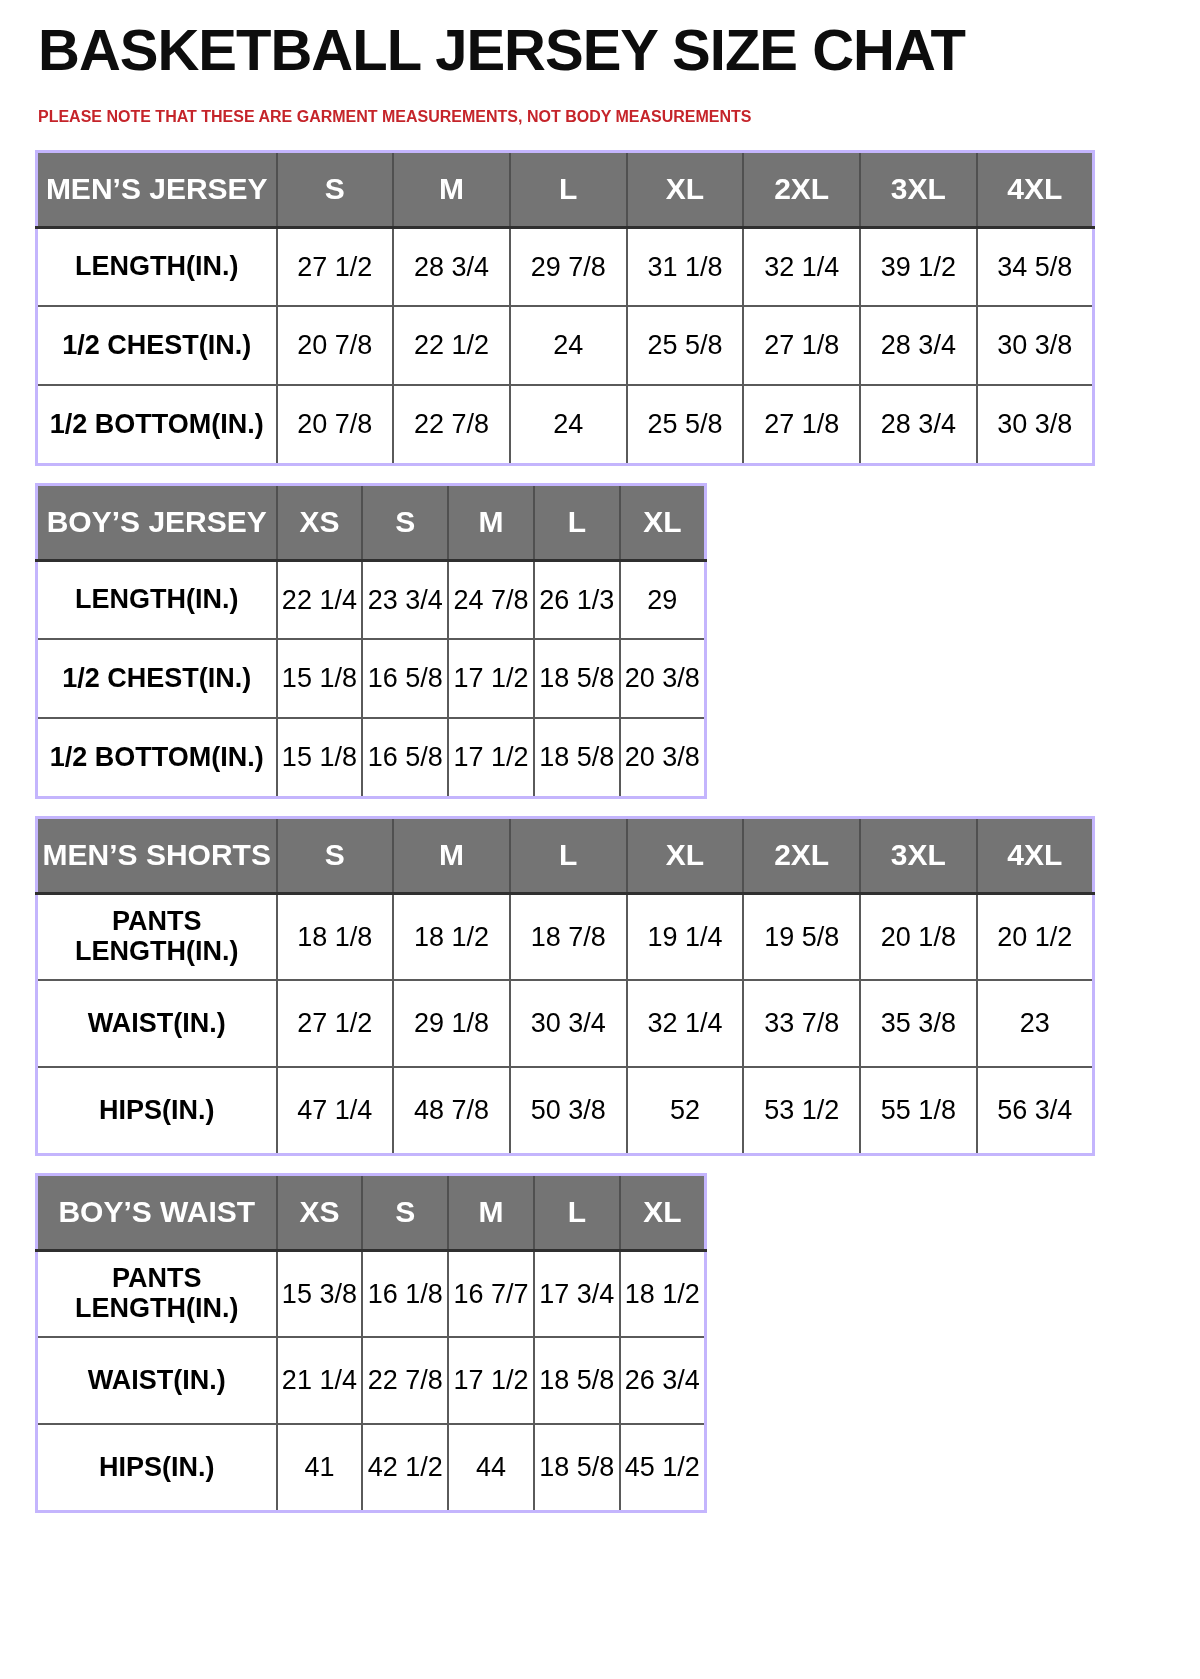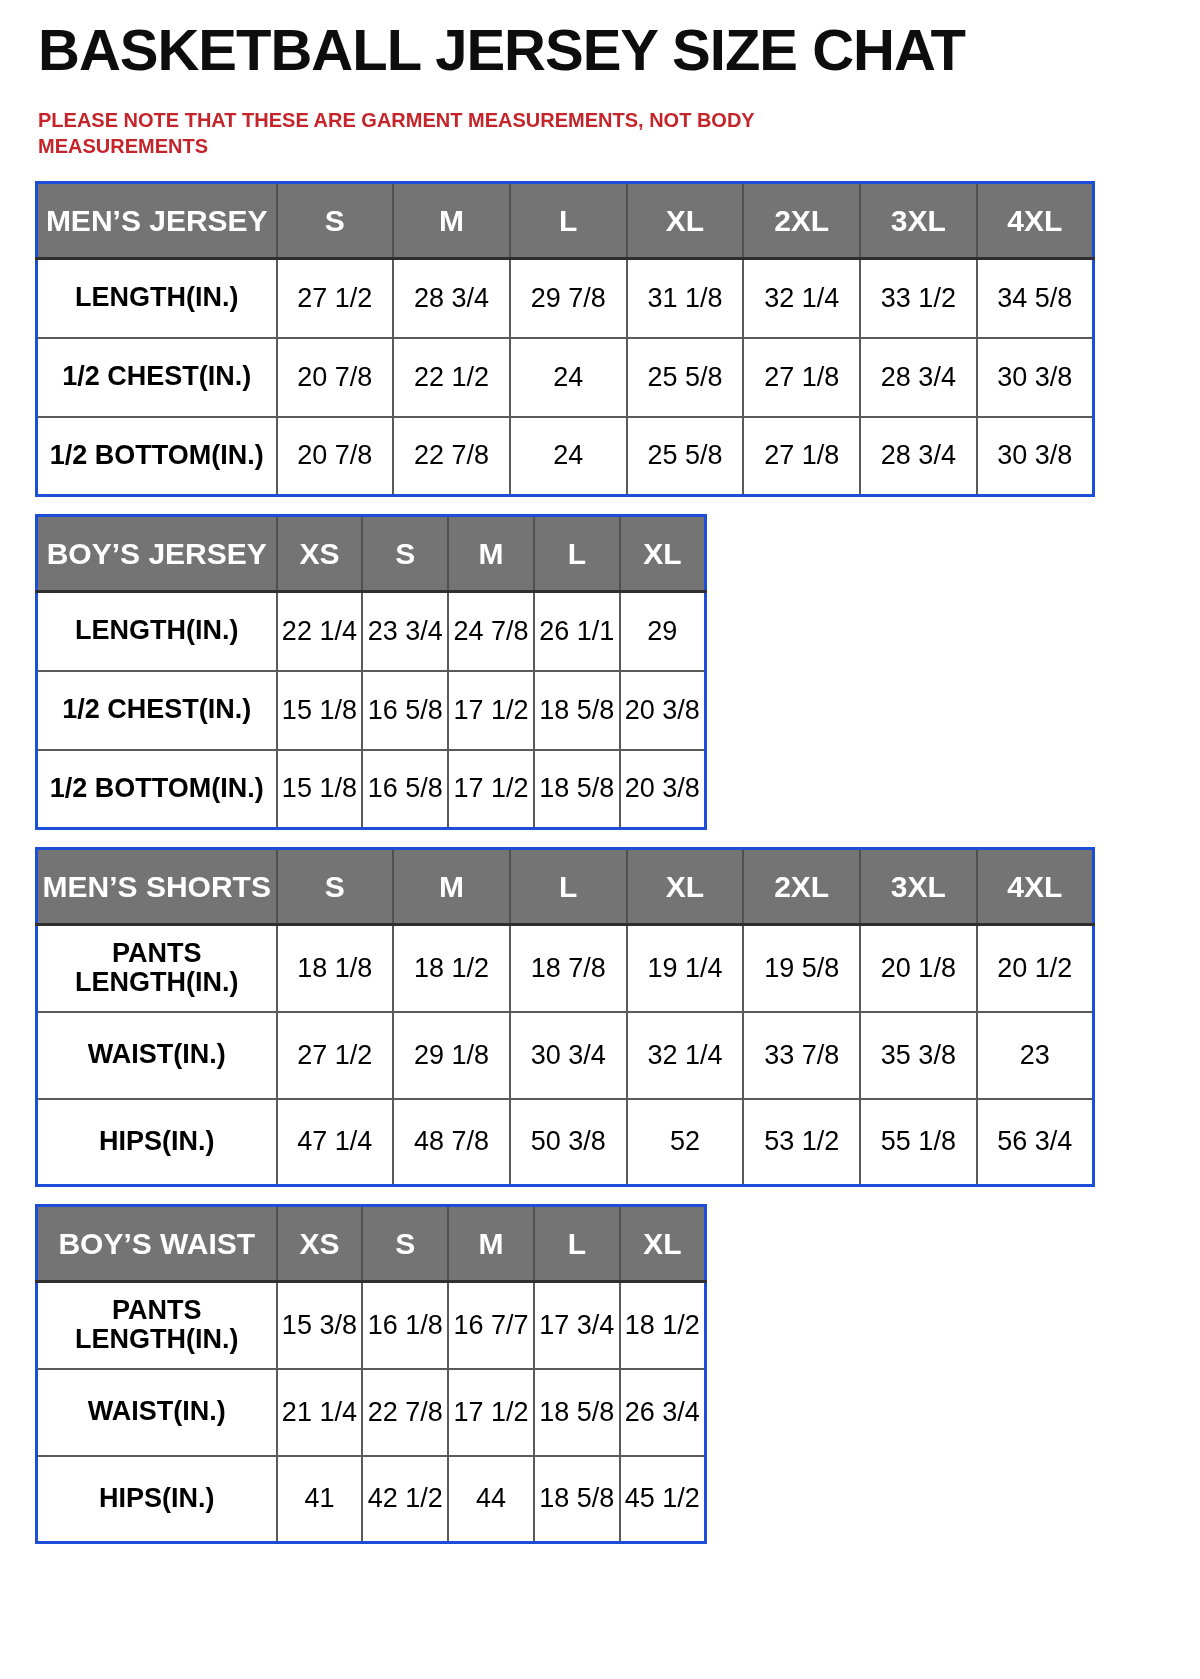--- a/index.html
+++ b/index.html
@@ -14,31 +14,31 @@
   h1 {
     font-size: 58px;
     font-weight: bold;
     letter-spacing: -1px;
     color: #0d0d0d;
     margin: 0 0 24px 3px;
     white-space: nowrap;
   }
   .note {
     color: var(--accent-red, #c5242a);
-    font-size: 20px;
+    font-size: 16px;
     font-weight: bold;
     line-height: 1.3;
     width: 820px;
     margin: 0 0 22px 3px;
   }
   table.size-table {
     border-collapse: collapse;
     table-layout: fixed;
     margin: 0 0 17px 0;
-    border: 3px solid #1d4ed8;
+    border: 3px solid #c4b5fd;
   }
   table.size-table.wide   { width: 1060px; }
   table.size-table.narrow { width: 672px; }
   .size-table th, .size-table td {
     border: 2px solid var(--border-gray, #5a5a5a);
     text-align: center;
     vertical-align: middle;
     padding: 0 2px;
     overflow: hidden;
   }
@@ -98,21 +98,21 @@
         </tr>
     </thead>
     <tbody>
         <tr>
           <th>LENGTH(IN.)</th>
           <td>27 1/2</td>
           <td>28 3/4</td>
           <td>29 7/8</td>
           <td>31 1/8</td>
           <td>32 1/4</td>
-          <td>33 1/2</td>
+          <td>39 1/2</td>
           <td>34 5/8</td>
         </tr>
         <tr>
           <th>1/2 CHEST(IN.)</th>
           <td>20 7/8</td>
           <td>22 1/2</td>
           <td>24</td>
           <td>25 5/8</td>
           <td>27 1/8</td>
           <td>28 3/4</td>
@@ -144,21 +144,21 @@
           <th>L</th>
           <th>XL</th>
         </tr>
     </thead>
     <tbody>
         <tr>
           <th>LENGTH(IN.)</th>
           <td>22 1/4</td>
           <td>23 3/4</td>
           <td>24 7/8</td>
-          <td>26 1/1</td>
+          <td>26 1/3</td>
           <td>29</td>
         </tr>
         <tr>
           <th>1/2 CHEST(IN.)</th>
           <td>15 1/8</td>
           <td>16 5/8</td>
           <td>17 1/2</td>
           <td>18 5/8</td>
           <td>20 3/8</td>
         </tr>

